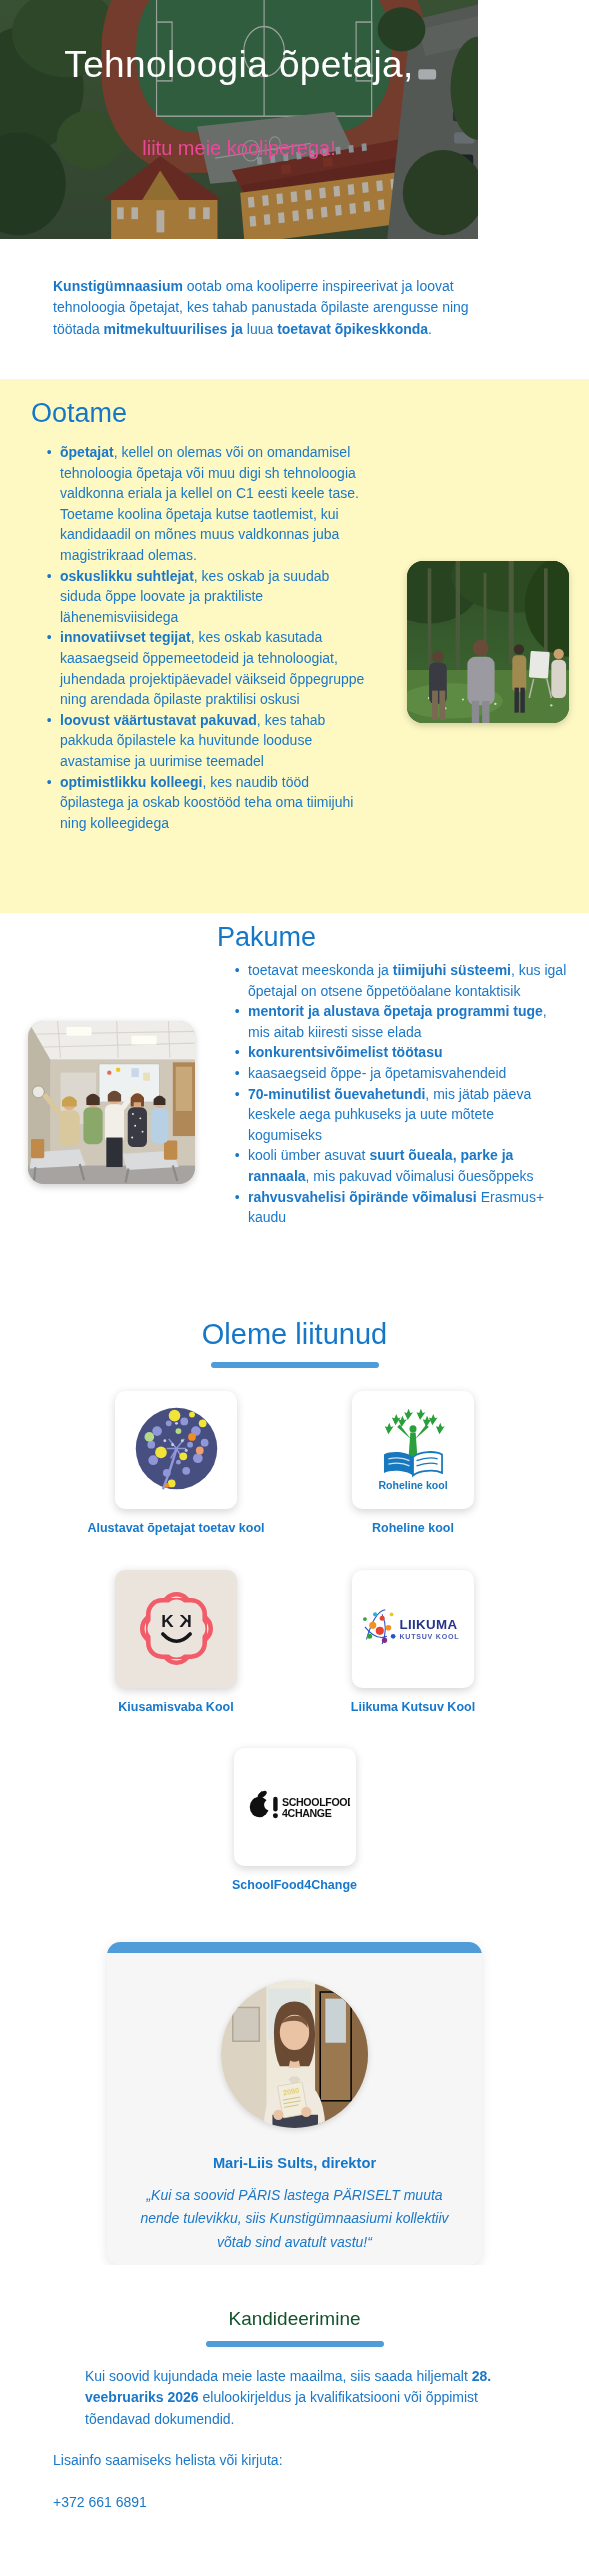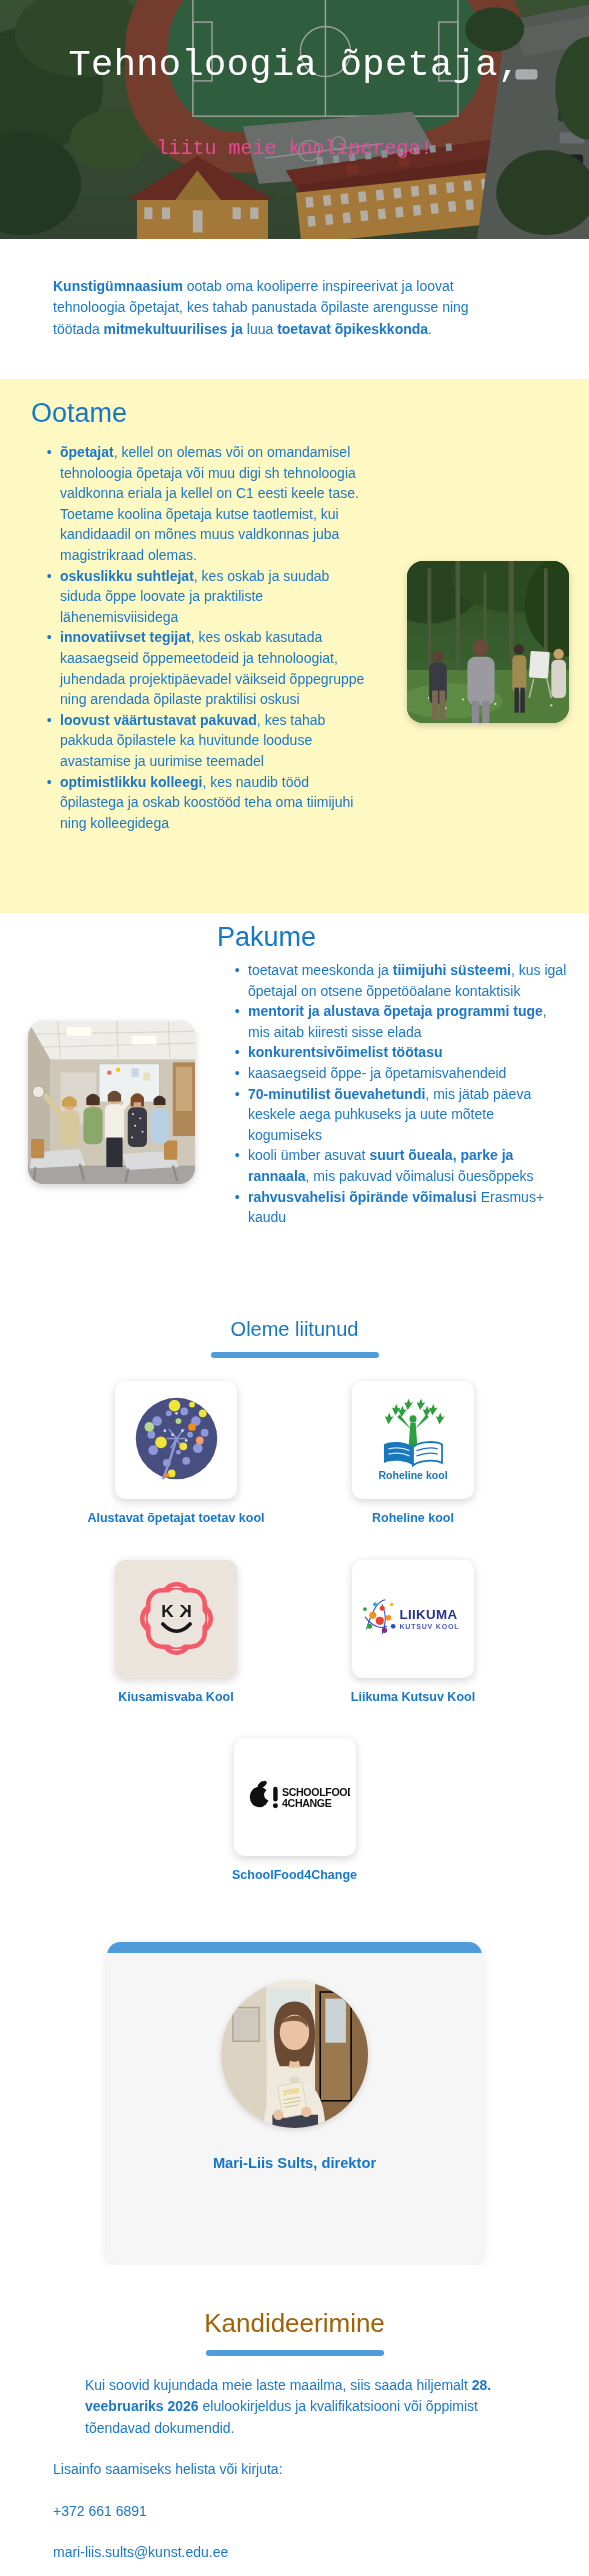--- a/index.html
+++ b/index.html
@@ -1,21 +1,21 @@
 <!DOCTYPE html>
 <html lang="et" style="font-size:11.8px"><head>
 <meta charset="utf-8">
 <style>
   html,body{margin:0;padding:0;background:#ffffff;}
   body{width:589px;font-family:"Liberation Sans",sans-serif;color:#1b78c9;}
   .page{width:589px;height:2576px;position:relative;overflow:hidden;background:#fff;}
   strong{font-weight:700;}
 
   
-  .hero{position:relative;width:589px;height:239px;overflow:hidden;font-family:Liberation Mono, monospace;}
+  .hero{position:relative;width:478px;height:239px;overflow:hidden;}
   .hero svg.scene{position:absolute;inset:0;width:100%;height:100%;display:block;}
   .hero-overlay{position:absolute;inset:0;background:rgba(10,14,22,.27);}
   .hero-title{position:absolute;top:44px;left:0;width:100%;margin:0;text-align:center;
     color:#fff;font-size:37px;font-weight:400;letter-spacing:0.4px;}
   .hero-sub{position:absolute;top:137px;left:0;width:100%;margin:0;text-align:center;
     color:#ec4899;font-size:20px;font-weight:400;}
 
   
   .intro{height:140px;}
   .intro p{margin:0 0 0 53px;padding-top:37px;width:458px;font-size:14px;line-height:21.4px;}
@@ -33,21 +33,21 @@
 
   
   .pakume{position:relative;height:383px;background:#fff;}
   .pakume h2{position:absolute;top:8.8px;left:0;width:533px;margin:0;text-align:center;
     font-size:27px;font-weight:400;color:#1577c8;}
   .pakume ul.blist{position:absolute;left:234px;top:47px;width:337px;}
   .photo-pakume{position:absolute;left:28px;top:108px;width:167px;height:163px;}
 
   
   .liitunud{height:646px;background:#fff;text-align:center;}
-  .liitunud h2{margin:0;padding-top:22px;font-size:20px;font-weight:400;color:#1577c8;}
+  .liitunud h2{margin:0;padding-top:22px;font-size:29px;font-weight:400;color:#1577c8;}
   .bluebar{width:168px;height:5.9px;border-radius:2.9px;background:#4f9cd9;margin:11px auto 0;}
   .logo-row{display:flex;justify-content:center;margin-top:23.6px;}
   .logo-row + .logo-row{margin-top:34px;}
   .logo-cell{width:237px;}
   .logo-card{width:122px;height:118px;margin:0 auto;background:#fff;border-radius:10.3px;
     box-shadow:0 2.9px 8.8px rgba(0,0,0,.16);display:flex;align-items:center;justify-content:center;
     overflow:hidden;cursor:pointer;}
   .logo-card.cream{background:#eae4dd;}
   .logo-label{margin-top:11.8px;font-size:12.5px;font-weight:700;color:#1778cc;line-height:14.7px;}
 
@@ -57,21 +57,21 @@
     box-shadow:0 2.9px 10.3px rgba(0,0,0,.10);overflow:hidden;text-align:center;}
   .d-bar{height:11px;background:#4f9cd9;}
   .d-portrait{width:147px;height:147px;margin:28px auto 0;border-radius:50%;overflow:hidden;
     box-shadow:0 1.5px 5.9px rgba(0,0,0,.15);}
   .d-portrait svg{display:block;width:100%;height:100%;}
   .d-name{margin:26.5px 0 0;font-size:14.7px;font-weight:700;color:#1577c8;}
   .d-quote{margin:13.3px auto 0;width:333px;font-size:14px;line-height:23.6px;font-style:italic;}
 
   
   .kandideerimine{height:310px;background:#fff;}
-  .kandideerimine h2{margin:0;padding-top:43px;text-align:center;font-size:26px;font-weight:400;color:#a16207;}
+  .kandideerimine h2{margin:0;padding-top:43px;text-align:center;font-size:19px;font-weight:400;color:#14532d;}
   .kandideerimine .bluebar{width:178px;}
   .apply-text{margin:19px 0 0 85px;width:458px;font-size:14px;line-height:21.4px;}
   .contact-line{margin:20px 0 0 53px;font-size:14px;line-height:21.4px;}
   .contact-link{color:#1b78c9;text-decoration:none;cursor:pointer;}
 </style>
 </head>
 <body>
 
 <div class="page">
 
@@ -515,26 +515,26 @@
                 <line x1="84" y1="160" x2="108" y2="160"></line>
                 <line x1="84" y1="165" x2="108" y2="165"></line>
               <line x1="84" y1="170" x2="104" y2="170"></line>
               </g>
           </g>
           <circle cx="78" cy="182" r="7" fill="#e9c3a3"></circle>
           <circle cx="116" cy="178" r="7" fill="#e9c3a3"></circle>
         </svg>
       </div>
       <div class="d-name">Mari-Liis Sults, direktor</div>
+      <div class="d-quote">„Kui sa soovid PÄRIS lastega PÄRISELT muuta nende tulevikku, siis Kunstigümnaasiumi kollektiiv võtab sind avatult vastu!“</div>
     </div>
   </div>
 
   <div class="kandideerimine">
     <h2>Kandideerimine</h2>
     <div class="bluebar"></div>
     <p class="apply-text"><span>Kui soovid kujundada meie laste maailma, siis saada hiljemalt </span><strong>28. veebruariks 2026</strong><span> elulookirjeldus ja kvalifikatsiooni või õppimist tõendavad dokumendid.</span></p>
     <p class="contact-line">Lisainfo saamiseks helista või kirjuta:</p>
     <p class="contact-line"><span class="contact-link">+372 661 6891</span></p>
-    <p class="contact-line"><span class="contact-link">mari-liis.sults@kunst.edu.ee</span></p>
   </div>
 
 </div>
 
 
 </body></html>

